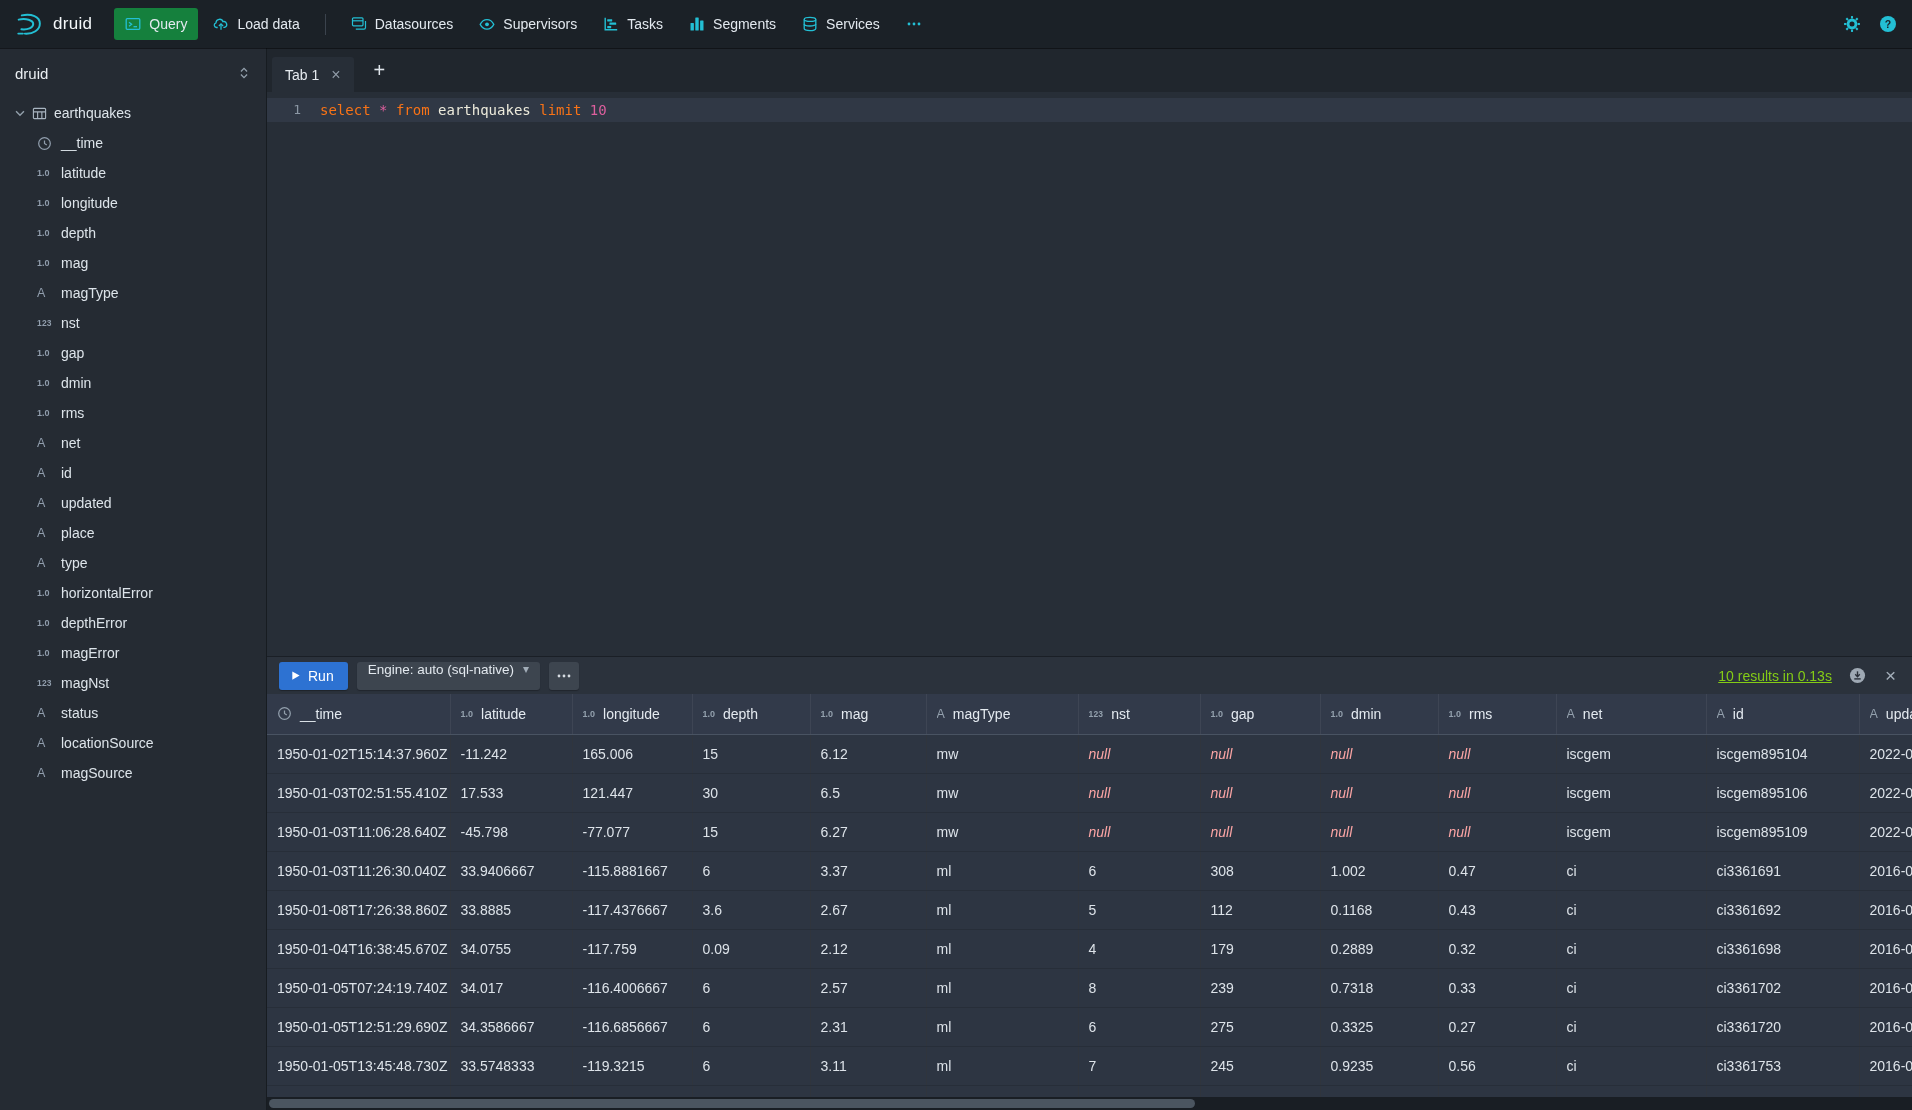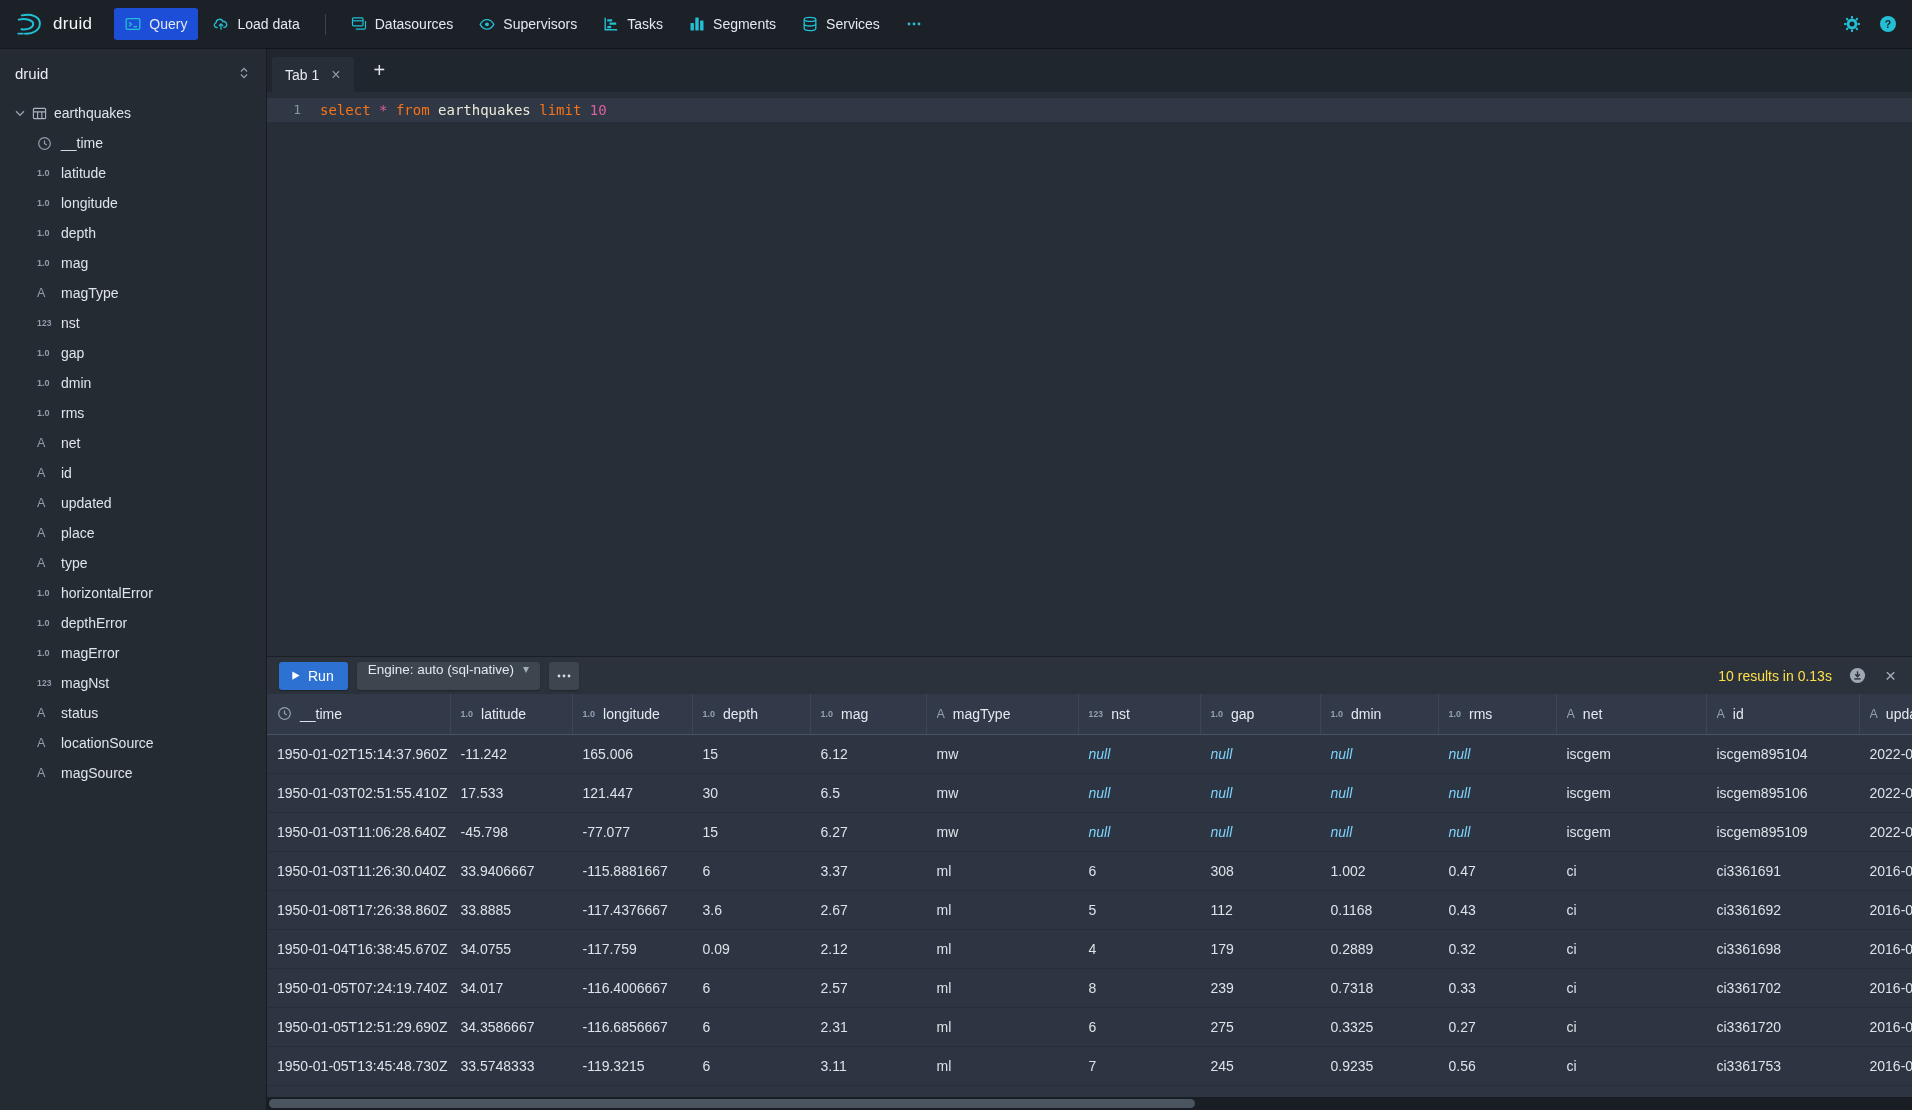--- a/index.html
+++ b/index.html
@@ -7,21 +7,21 @@
   body { font-family:"Liberation Sans", sans-serif; background:#20262d; color:#dfe5eb; font-size:14px; }
   button { background:none; border:none; font:inherit; color:inherit; cursor:pointer; }
   .icon svg { display:block; }
 
   
   .navbar { height:48px; background:#1b2127; display:flex; align-items:center; padding:0 15px; box-shadow:0 1px 0 rgba(0,0,0,.45); position:relative; z-index:5; }
   .logo { margin-right:9px; display:flex; }
   .brand { font-size:17px; font-weight:500; color:#f4f7f9; letter-spacing:.3px; margin-right:22px; }
   .nav { display:flex; align-items:center; gap:4px; }
   .nav-item { display:flex; align-items:center; gap:8px; height:32px; padding:0 11px; border-radius:3px; color:#e3e9ef; font-size:14px; }
-  .nav-item.active { background:#1d4ed8; }
+  .nav-item.active { background:#15803d; }
   .nav-item .icon { color:var(--cyan,#23bfd4); }
   .nav-divider { width:1px; height:21px; background:#3b434d; margin:0 10px; }
   .nav-right { margin-left:auto; display:flex; align-items:center; gap:18px; }
   .icon-btn { display:flex; color:var(--cyan,#23bfd4); }
 
   
   .content { display:flex; height:1062px; }
 
   
   .sidebar { width:267px; background:#252b33; border-right:1px solid #171c21; flex:none; overflow:hidden; }
@@ -56,32 +56,32 @@
   .tok-literal { color:#dd5f9e; }
   .tok-identifier { color:#eceadb; }
   .tok-plain { color:#d5dbe1; }
 
   
   .runbar { height:38px; background:#2b323c; border-top:1px solid #1a1f26; display:flex; align-items:center; padding:0 12px; gap:9px; flex:none; }
   .run-btn { display:flex; align-items:center; gap:7px; height:28px; padding:0 14px 0 11px; background:var(--blue,#2d72d2); border-radius:3px; color:#fff; font-size:14px; box-shadow:0 1px 1px rgba(0,0,0,.3); }
   .engine-btn { display:flex; gap:9px; height:28px; padding:0 11px; background:#3d454f; border-radius:3px; color:#e2e8ee; font-size:13.5px; box-shadow:0 1px 1px rgba(0,0,0,.25); }
   .engine-btn .caret { font-size:12px; color:#a2adb8; }
   .more-btn { display:flex; align-items:center; justify-content:center; height:28px; width:30px; background:#3d454f; border-radius:3px; color:#d6dce2; box-shadow:0 1px 1px rgba(0,0,0,.25); }
-  .status { margin-left:auto; color:#fde047; }
+  .status { margin-left:auto; color:#84cc16;text-decoration:underline; }
   .dl-btn { display:flex; margin-left:8px; }
   .close-results { color:#a3aeb9; font-size:19px; margin-left:6px; line-height:1; padding:0 4px; }
 
   
   .results { height:416px; position:relative; overflow:hidden; background:#252b33; flex:none; }
   .rtable { table-layout:fixed; border-collapse:collapse; width:1712px; }
   .rtable th { height:40px; background:#323a4a; border-bottom:1px solid #495362; border-right:1px solid rgba(255,255,255,.06); padding:0 10px; font-weight:400; text-align:left; cursor:pointer; }
   .hcell { display:flex; align-items:center; gap:8px; color:#e4eaf0; font-size:14px; white-space:nowrap; overflow:hidden; }
   .hglyph { color:#93a0ad; flex:none; display:flex; align-items:center; }
   .rtable td { height:39px; background:#2d3542; border-bottom:1px solid #272e39; border-right:1px solid rgba(255,255,255,.05); padding:0 10px; font-size:14px; color:#dde3e9; white-space:nowrap; overflow:hidden; cursor:pointer; }
-  .rtable td.null { font-style:italic; color:#7dd3fc; }
+  .rtable td.null { font-style:italic; color:#fca5a5; }
   .rtable tr.partial td { height:22px; }
 
   .hscroll { position:absolute; left:0; right:0; bottom:0; height:13px; background:#191e24; }
   .hthumb { position:absolute; left:2px; top:2px; width:926px; height:9px; border-radius:5px; background:#4b5560; cursor:pointer; }
 </style>
 </head>
 <body>
 
 <div class="app">
 

